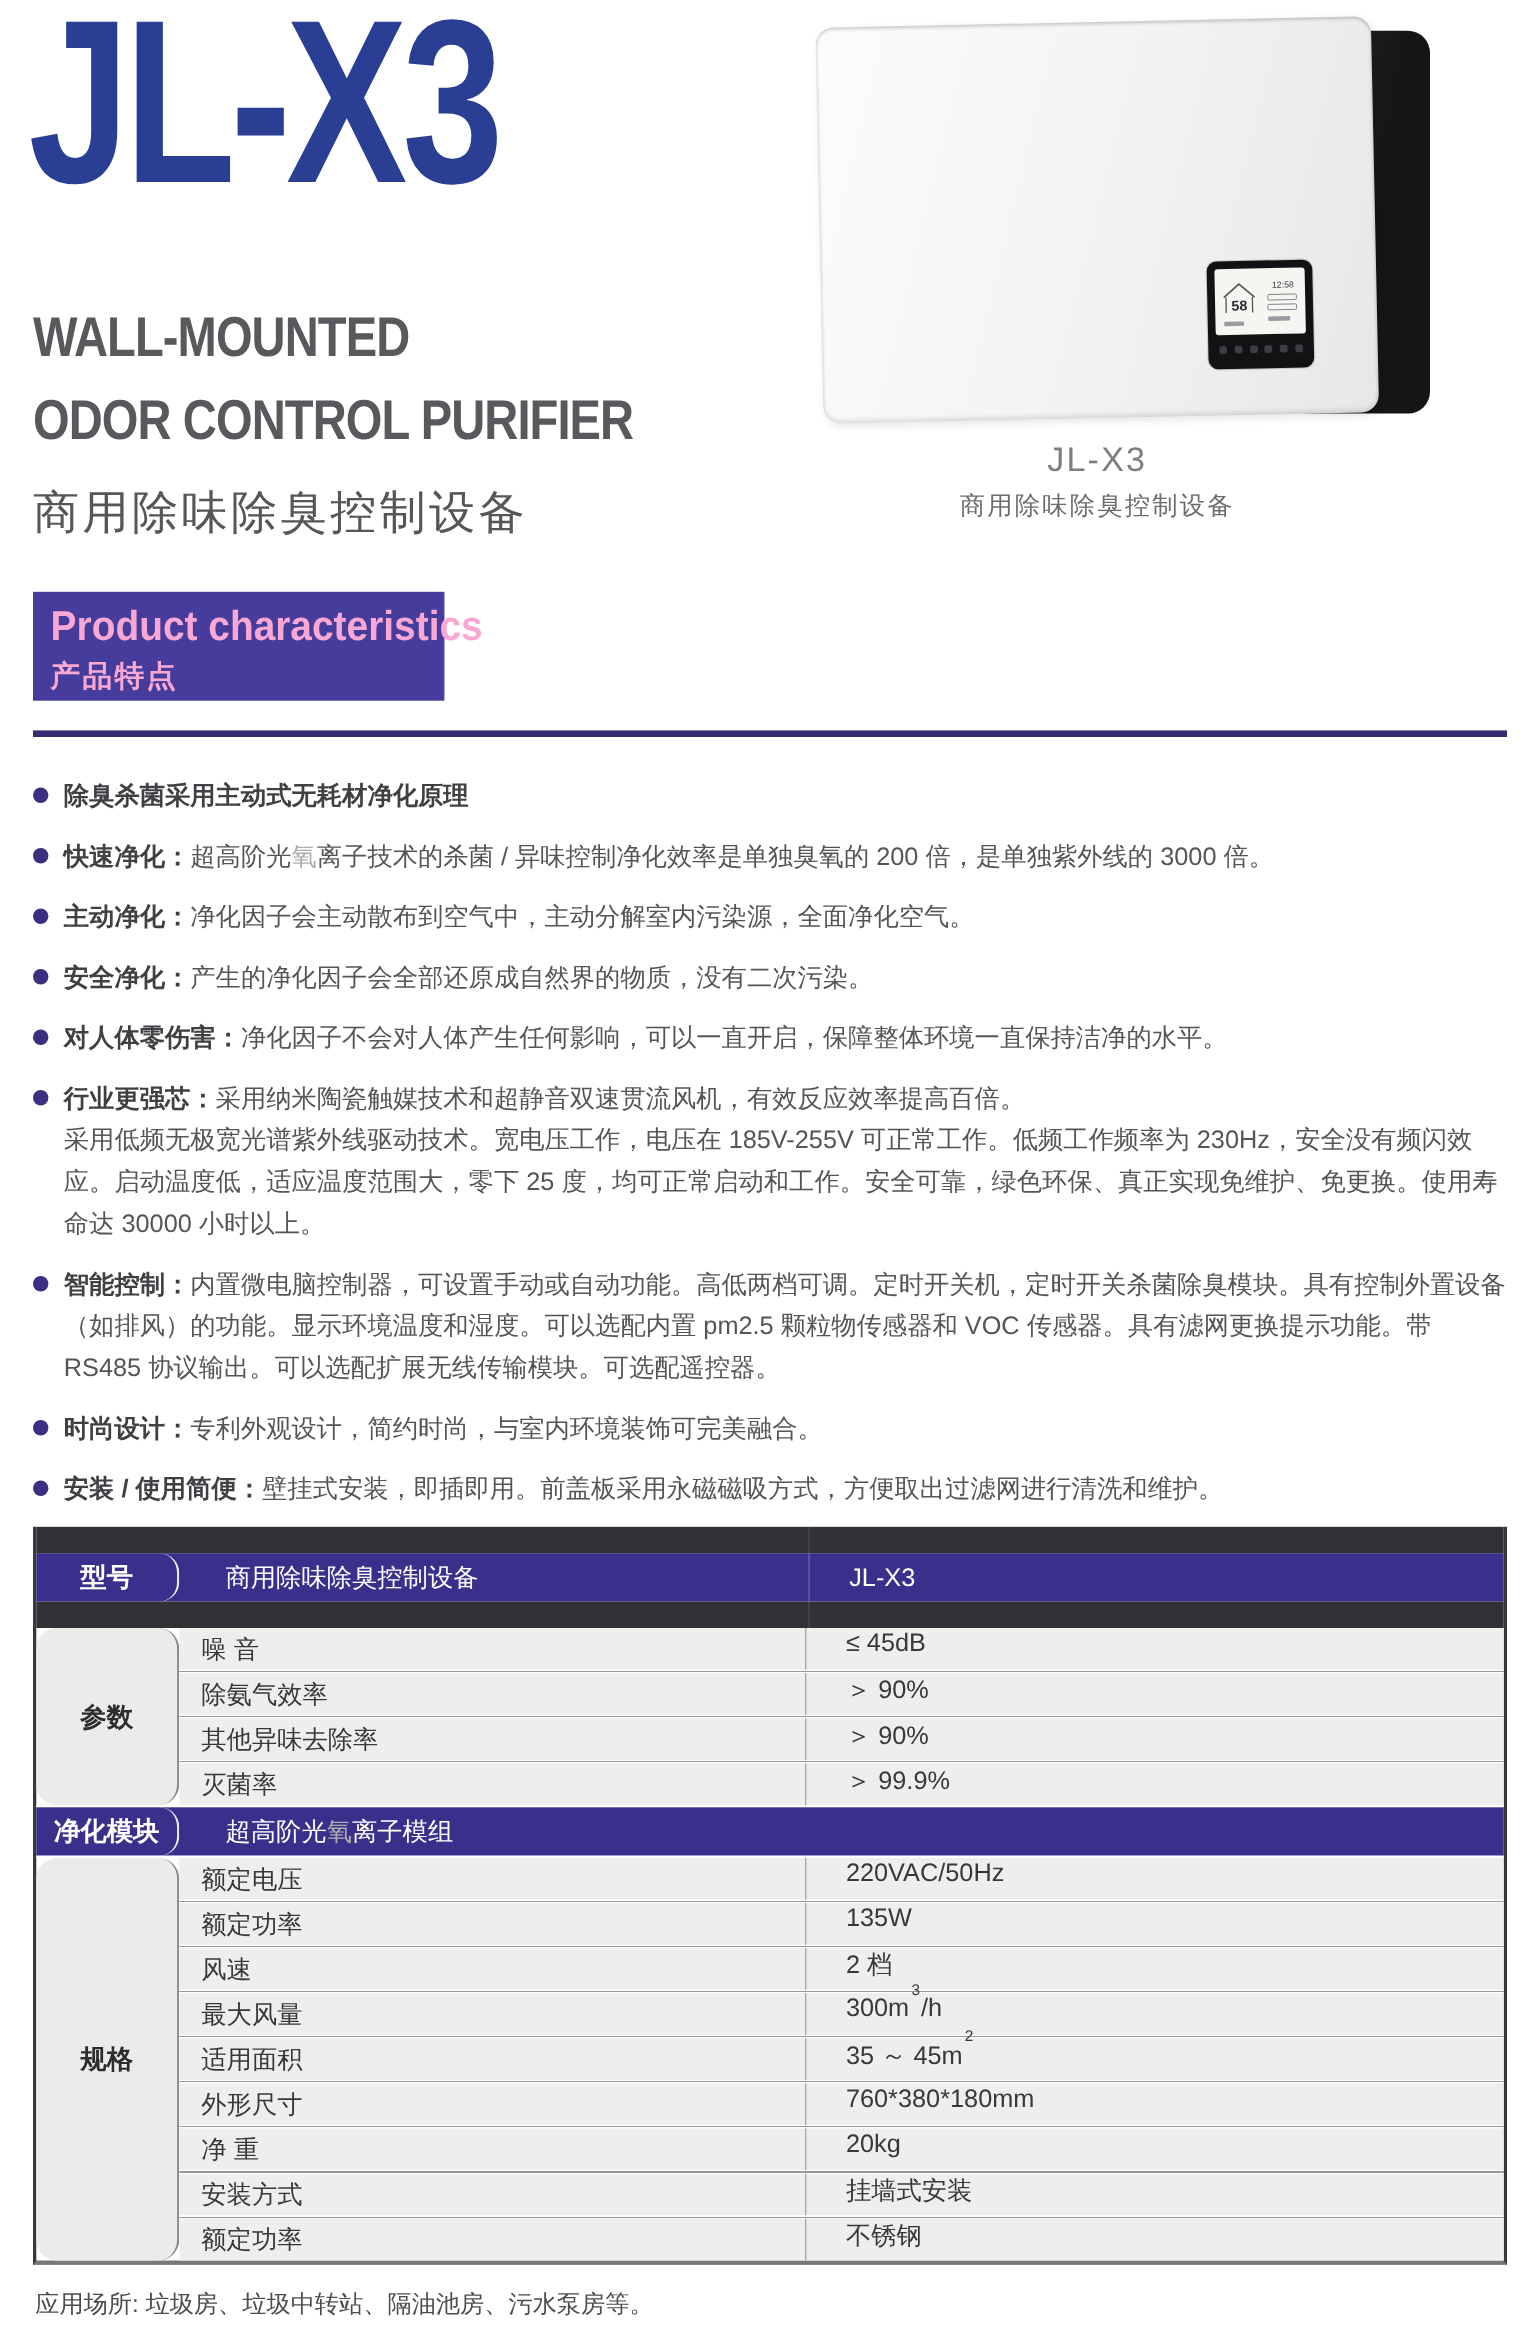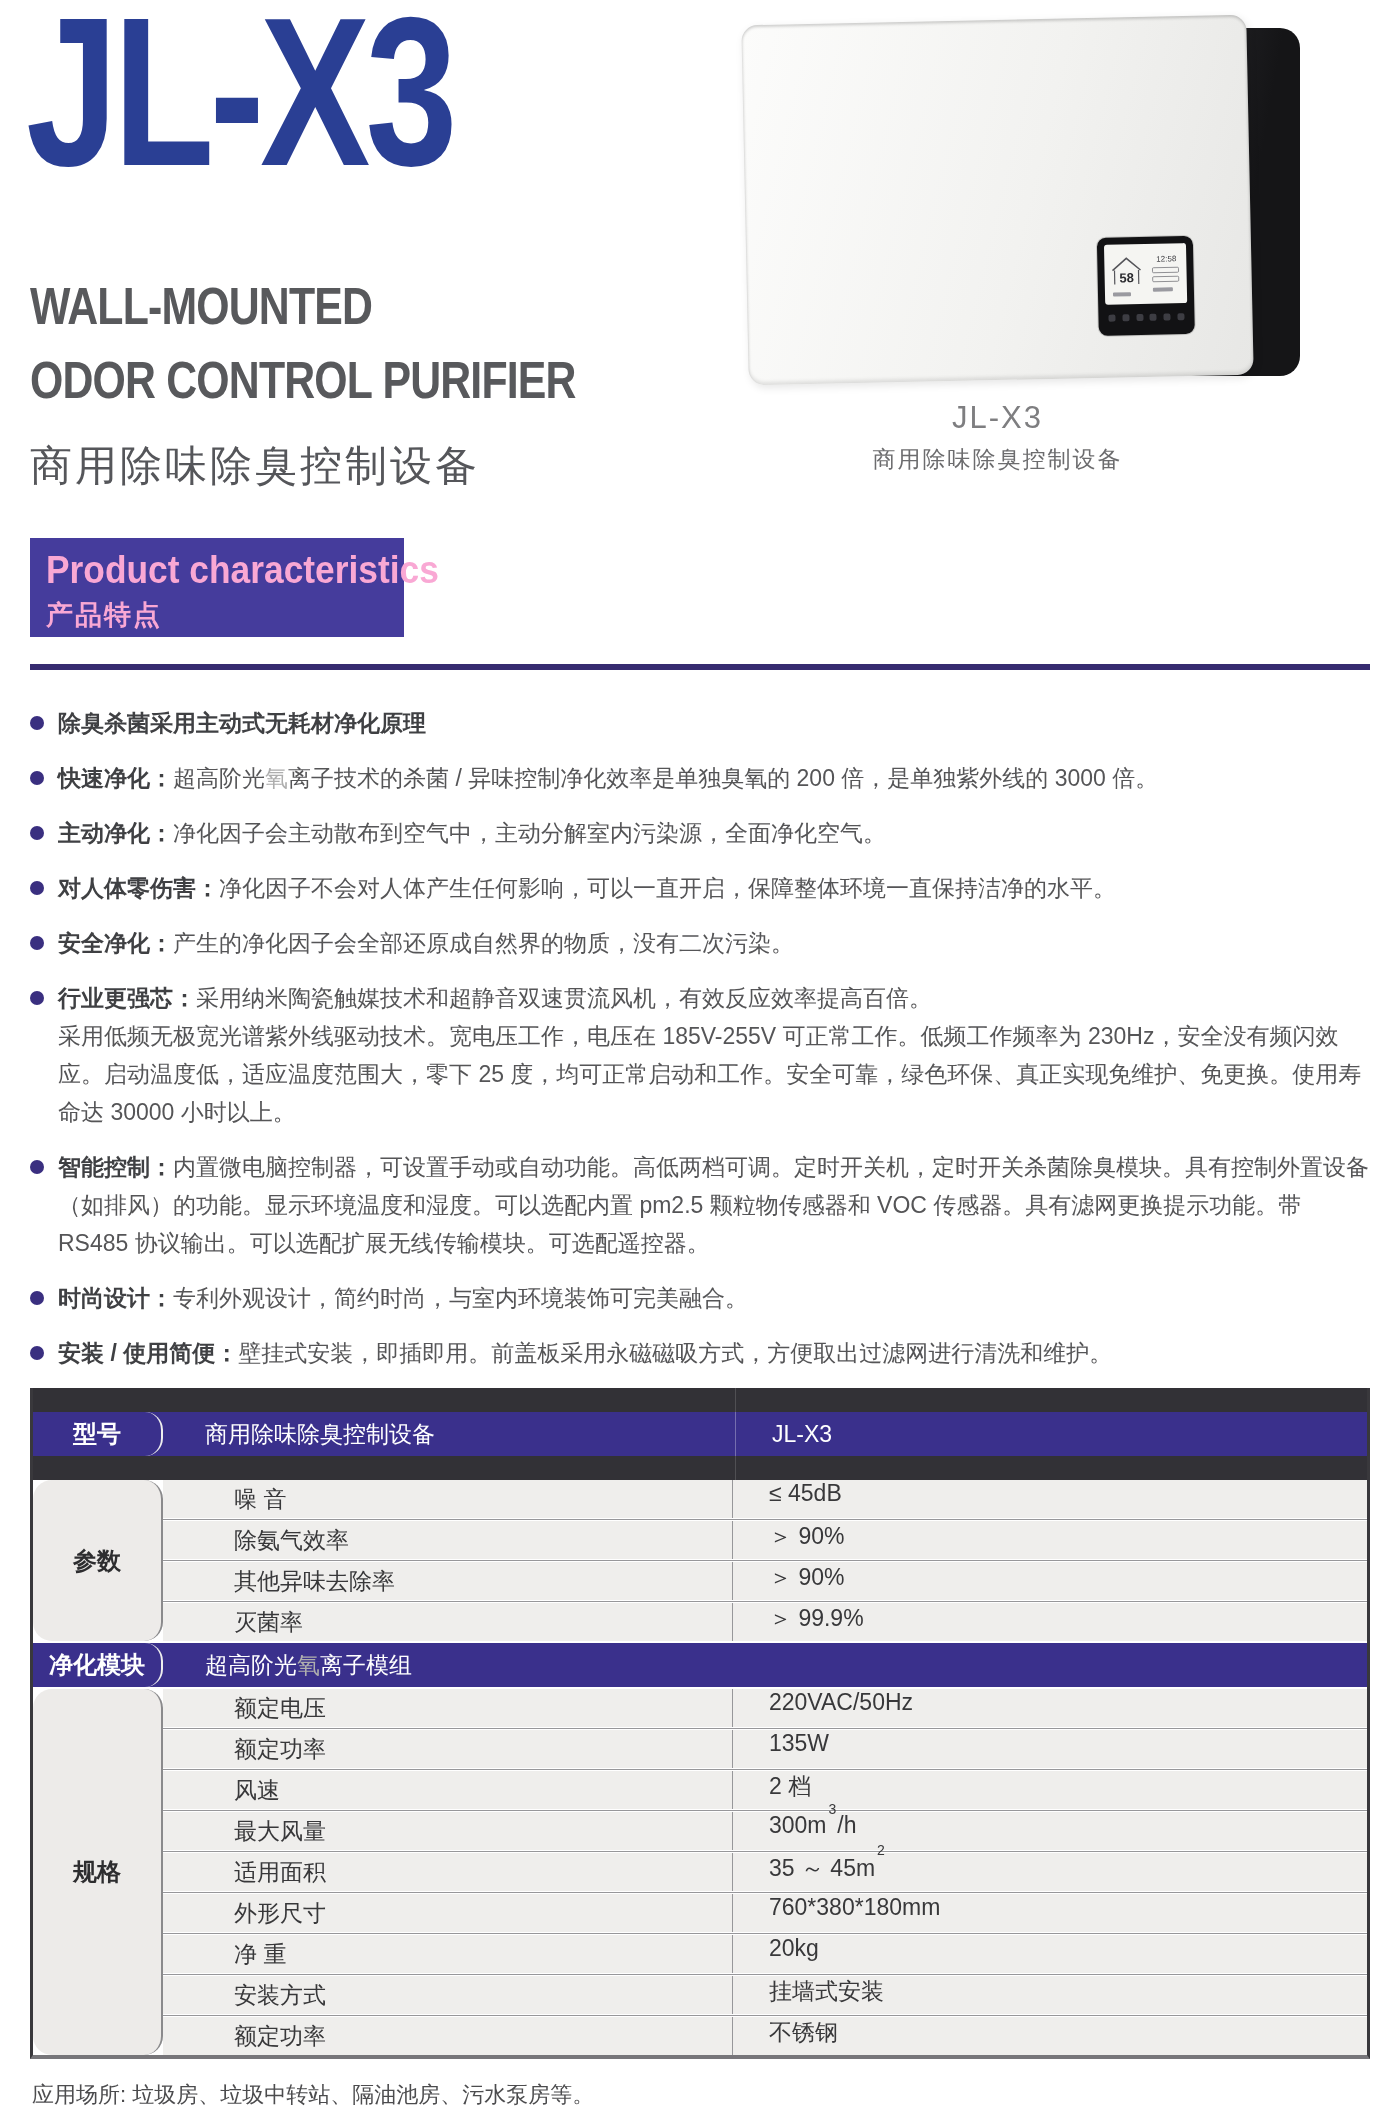--- a/index.html
+++ b/index.html
@@ -86,21 +86,21 @@
   .pc1 { width:128px; display:flex; align-items:center; justify-content:center;
     font-weight:bold; border-right:2px solid #eeeeee; font-size:24px;border-radius:18px; }
   .pc2 { width:572px; display:flex; align-items:center; padding-left:42px; box-sizing:border-box; }
   .pc3 { flex:1; display:flex; align-items:center; padding-left:36px; border-left:1px solid rgba(255,255,255,0.30); }
   .gap2 { height:2px; background:#ffffff; }
   .group { display:flex; align-items:stretch; }
   .gl { width:128px; background:#edebe9; border-right:2px solid #8a8a8c;
     display:flex; align-items:center; justify-content:center; font-weight:bold; color:#2d2d2f; font-size:24px;border-radius:19px; }
   .rows { flex:1; }
   .srow { display:flex; height:38px; background:#efeeec; align-items:stretch; color:#38383a; }
-  .sname { width:570px; box-sizing:border-box; padding-left:71px; display:flex; align-items:center;
+  .sname { width:570px; box-sizing:border-box; padding-left:20px; display:flex; align-items:center;
     border-right:1px solid #97979a; }
   .sval { flex:1; display:flex; align-items:flex-start; padding-left:36px; }
   .sval sup { font-size:14px; vertical-align:super; line-height:1; margin:-10px 1px 0 2px; }
   .rdiv { height:3px; background:linear-gradient(to bottom,#ffffff 0,#ffffff 1px,#97979a 1px,#97979a 2px,#ffffff 2px,#ffffff 3px); }
 
   .apps { position:absolute; left:32px; top:2080px; font-size:22px; color:#4c4c4e; }
 </style>
 </head>
 <body>
 
@@ -158,25 +158,25 @@
     <div class="feature">
       <span class="dot"></span>
       <span class="f-label">快速净化：</span><span><span>超高阶光</span><span class="faded">氧</span><span>离子技术的杀菌 / 异味控制净化效率是单独臭氧的 200 倍，是单独紫外线的 3000 倍。</span></span>
     </div>
     <div class="feature">
       <span class="dot"></span>
       <span class="f-label">主动净化：</span><span>净化因子会主动散布到空气中，主动分解室内污染源，全面净化空气。</span>
     </div>
     <div class="feature">
       <span class="dot"></span>
+      <span class="f-label">安全净化：</span><span>产生的净化因子会全部还原成自然界的物质，没有二次污染。</span>
+    </div>
+    <div class="feature">
+      <span class="dot"></span>
       <span class="f-label">对人体零伤害：</span><span>净化因子不会对人体产生任何影响，可以一直开启，保障整体环境一直保持洁净的水平。</span>
-    </div>
-    <div class="feature">
-      <span class="dot"></span>
-      <span class="f-label">安全净化：</span><span>产生的净化因子会全部还原成自然界的物质，没有二次污染。</span>
     </div>
     <div class="feature">
       <span class="dot"></span>
       <span class="f-label">行业更强芯：</span><span>采用纳米陶瓷触媒技术和超静音双速贯流风机，有效反应效率提高百倍。</span>
       <div class="f-extra">采用低频无极宽光谱紫外线驱动技术。宽电压工作，电压在 185V-255V 可正常工作。低频工作频率为 230Hz，安全没有频闪效应。启动温度低，适应温度范围大，零下 25 度，均可正常启动和工作。安全可靠，绿色环保、真正实现免维护、免更换。使用寿命达 30000 小时以上。</div>
     </div>
     <div class="feature">
       <span class="dot"></span>
       <span class="f-label">智能控制：</span><span>内置微电脑控制器，可设置手动或自动功能。高低两档可调。定时开关机，定时开关杀菌除臭模块。具有控制外置设备（如排风）的功能。显示环境温度和湿度。可以选配内置 pm2.5 颗粒物传感器和 VOC 传感器。具有滤网更换提示功能。带 RS485 协议输出。可以选配扩展无线传输模块。可选配遥控器。</span>
     </div>

